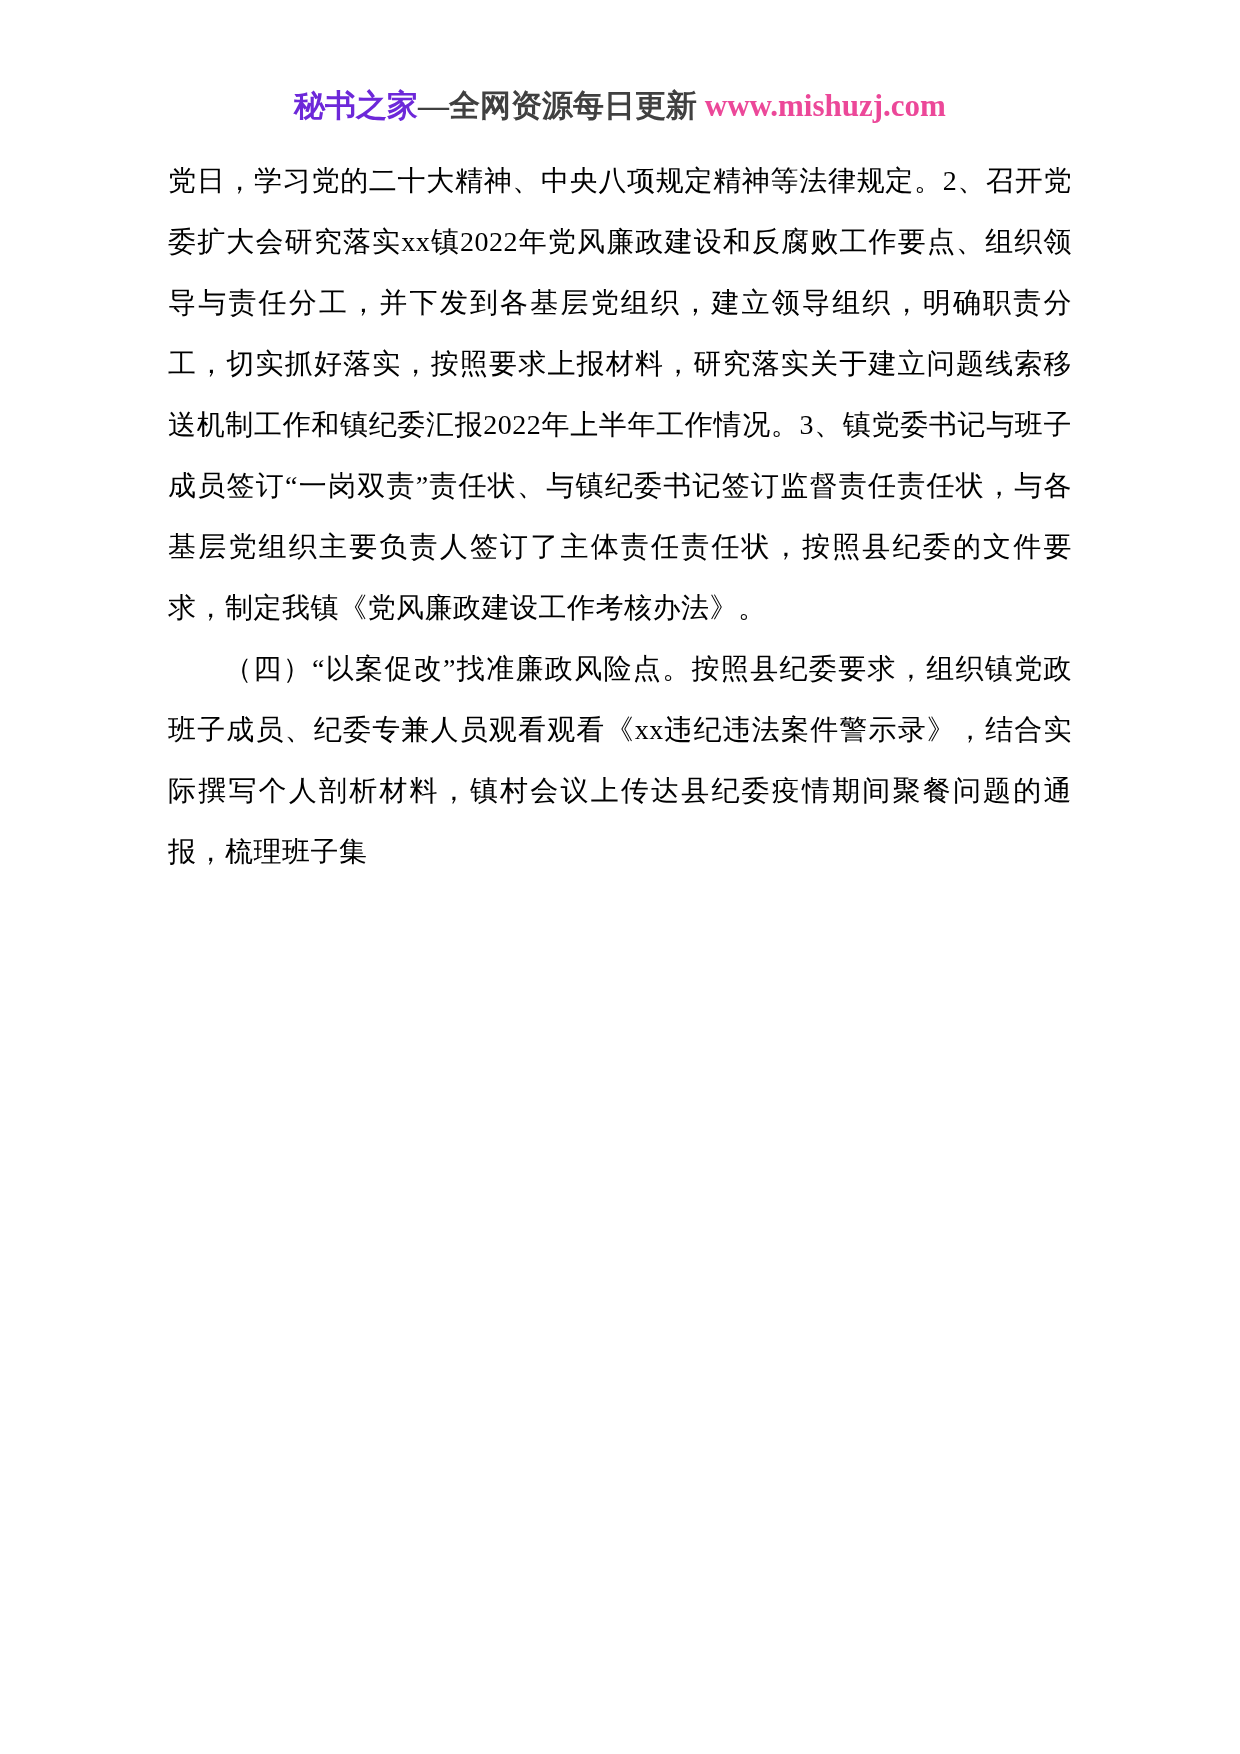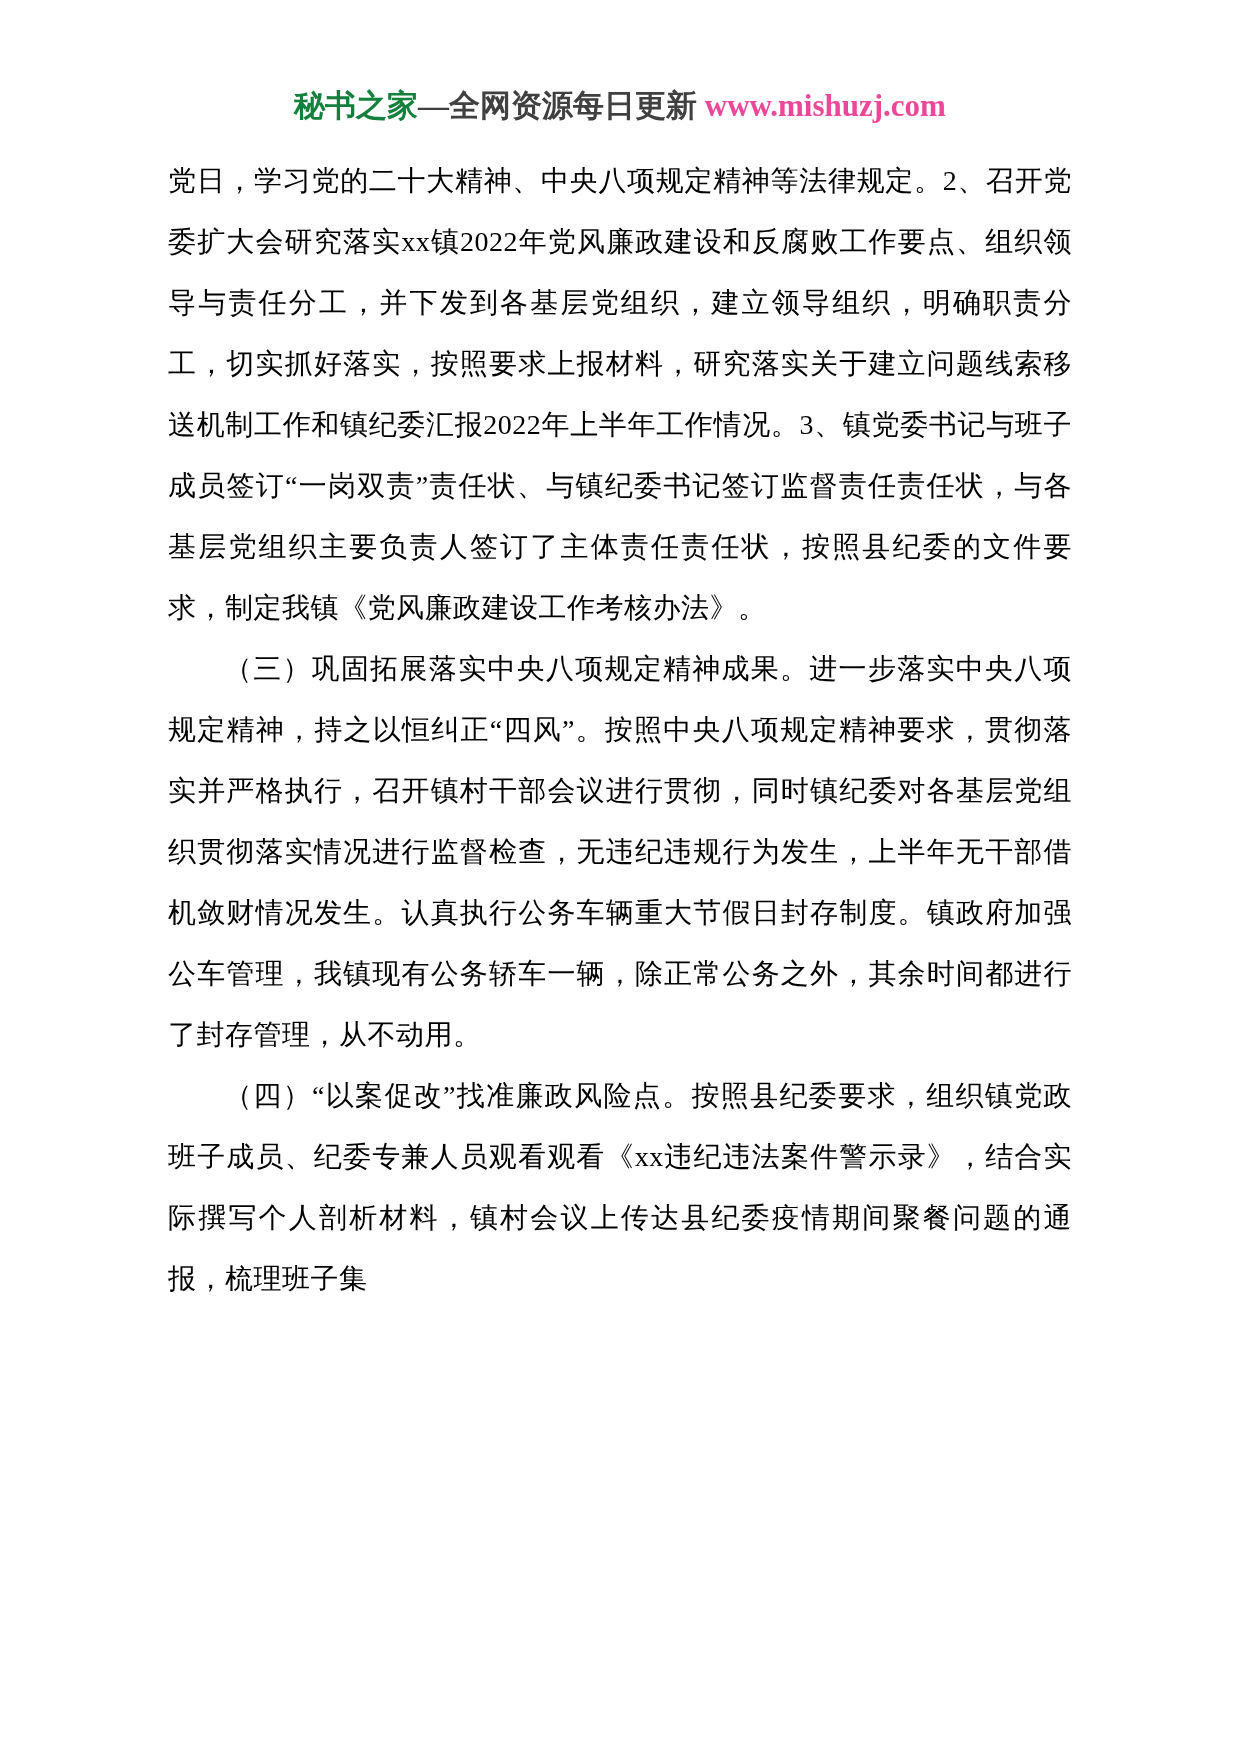--- a/index.html
+++ b/index.html
@@ -18,21 +18,21 @@
       font-family: "Liberation Serif", "DejaVu Serif", serif;
     }
     .doc-header {
       text-align: center;
       font-weight: bold;
       font-size: 31px;
       line-height: 40px;
       margin-bottom: 24px;
       white-space: nowrap;
     }
-    .doc-header .brand   { color: #15803d; }
+    .doc-header .brand   { color: #6d28d9; }
     .doc-header .tagline { color: #404040; }
     .doc-header .url     { color: #ec4899; }
     .content {
       font-size: 28px;
       line-height: 61px;
       color: #000000;
       text-align: justify;
       text-justify: inter-ideograph;
       letter-spacing: 0.5px;
     }
@@ -47,17 +47,16 @@
 <body>
 
 <div class="page">
 
   <div class="doc-header">
     <span class="brand">秘书之家</span><span class="tagline">—全网资源每日更新 </span><span class="url">www.mishuzj.com</span>
   </div>
 
   <div class="content">
     <p class="para">党日，学习党的二十大精神、中央八项规定精神等法律规定。2、召开党委扩大会研究落实xx镇2022年党风廉政建设和反腐败工作要点、组织领导与责任分工，并下发到各基层党组织，建立领导组织，明确职责分工，切实抓好落实，按照要求上报材料，研究落实关于建立问题线索移送机制工作和镇纪委汇报2022年上半年工作情况。3、镇党委书记与班子成员签订“一岗双责”责任状、与镇纪委书记签订监督责任责任状，与各基层党组织主要负责人签订了主体责任责任状，按照县纪委的文件要求，制定我镇《党风廉政建设工作考核办法》。</p>
-    <p class="para indent">（三）巩固拓展落实中央八项规定精神成果。进一步落实中央八项规定精神，持之以恒纠正“四风”。按照中央八项规定精神要求，贯彻落实并严格执行，召开镇村干部会议进行贯彻，同时镇纪委对各基层党组织贯彻落实情况进行监督检查，无违纪违规行为发生，上半年无干部借机敛财情况发生。认真执行公务车辆重大节假日封存制度。镇政府加强公车管理，我镇现有公务轿车一辆，除正常公务之外，其余时间都进行了封存管理，从不动用。</p>
     <p class="para indent">（四）“以案促改”找准廉政风险点。按照县纪委要求，组织镇党政班子成员、纪委专兼人员观看观看《xx违纪违法案件警示录》，结合实际撰写个人剖析材料，镇村会议上传达县纪委疫情期间聚餐问题的通报，梳理班子集</p>
   </div>
 
 </div>
 
 </body></html>

